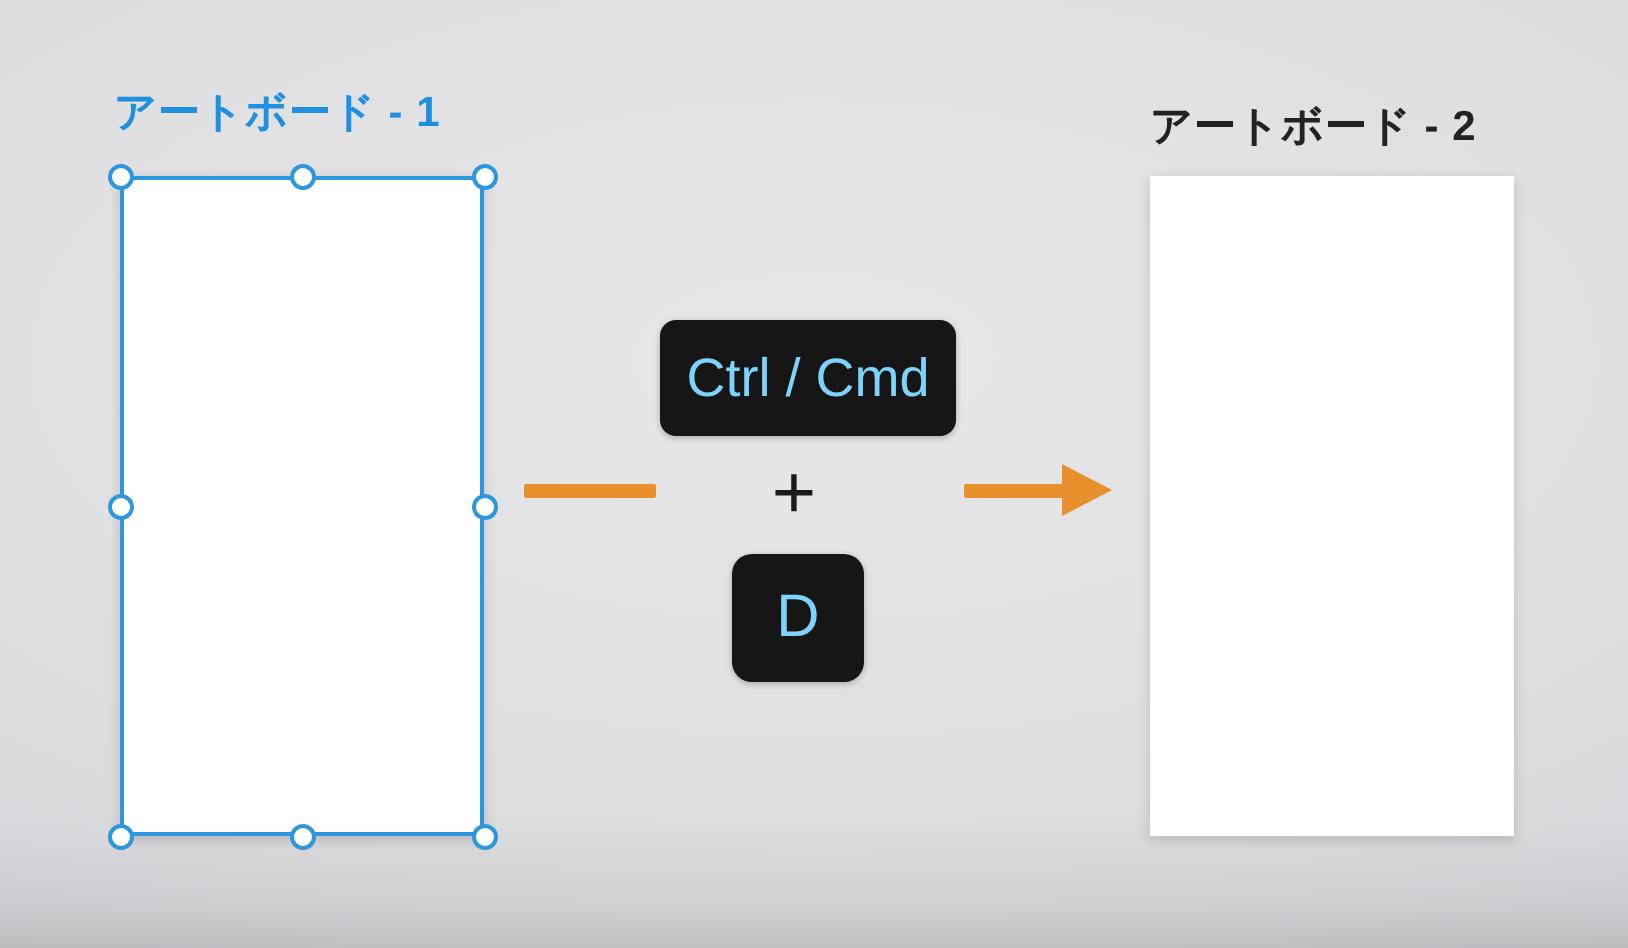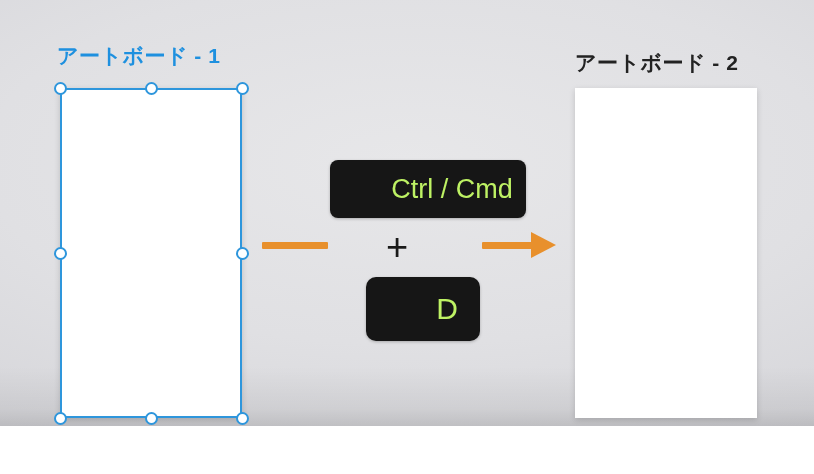--- a/index.html
+++ b/index.html
@@ -3,21 +3,21 @@
 <meta charset="utf-8">
 <style>
   html, body {
     margin: 0;
     padding: 0;
     font-family: "Liberation Sans", "DejaVu Sans", sans-serif;
   }
   .stage {
     position: relative;
     width: 814px;
-    height: 426px;
+    height: 474px;
     overflow: hidden;
     background:
       linear-gradient(to bottom, rgba(0,0,0,0) 86%, rgba(0,0,0,0.055) 96%, rgba(0,0,0,0.12) 100%),
       radial-gradient(115% 95% at 50% 38%, #e7e7e9 0%, #e0e0e3 45%, #d6d6da 78%, #cbcbd0 100%);
   }
 
   
   .ab-label {
     position: absolute;
     font-size: 21px;
@@ -54,26 +54,25 @@
     border-radius: 50%;
     background: #ffffff;
     border: 2px solid #2e96dc;
     box-sizing: border-box;
   }
 
   
   .keycap {
     position: absolute;
     background: #161616;
-    color: #bef264;
+    color: #7dd3fc;
     display: flex;
     align-items: center;
     justify-content: center;
     box-shadow: 0 1px 3px rgba(0,0,0,0.25);
-    padding-left: 48px;
   }
   .keycap.modifier {
     left: 330px; top: 160px;
     width: 148px; height: 58px;
     border-radius: 8px;
     font-size: 27px;
     font-weight: 400;
   }
   .keycap.letter {
     left: 366px; top: 277px;

